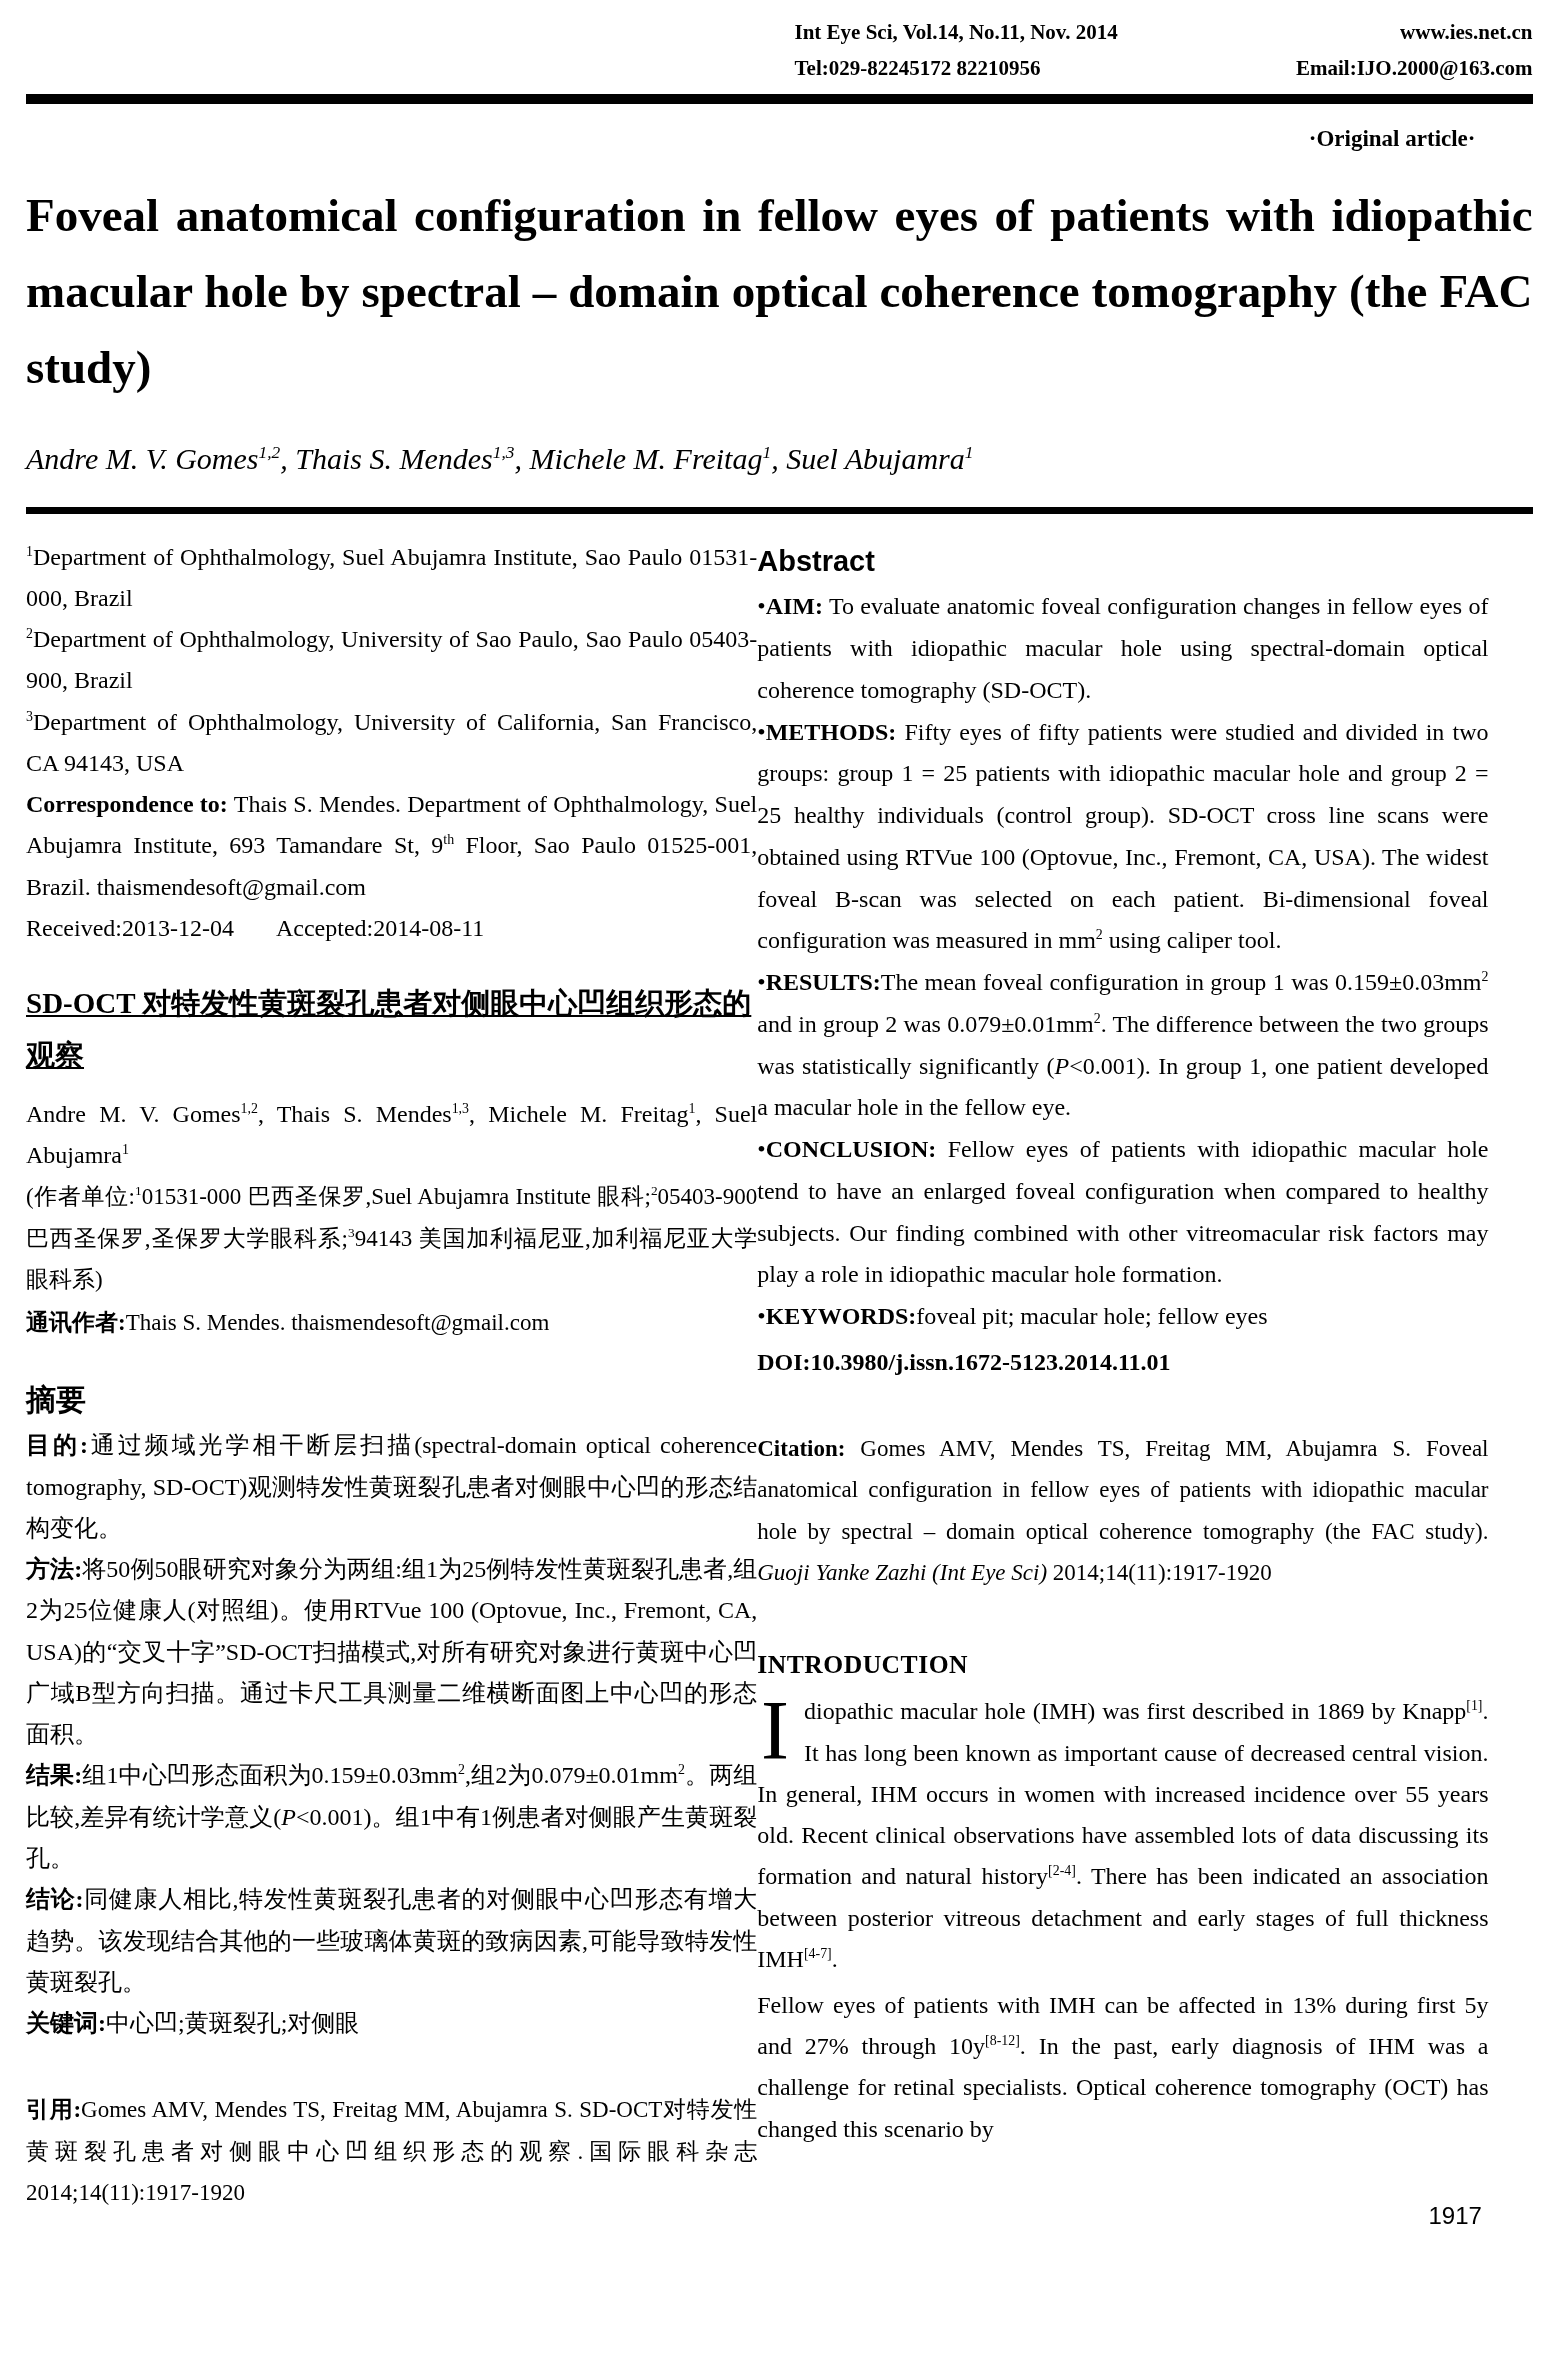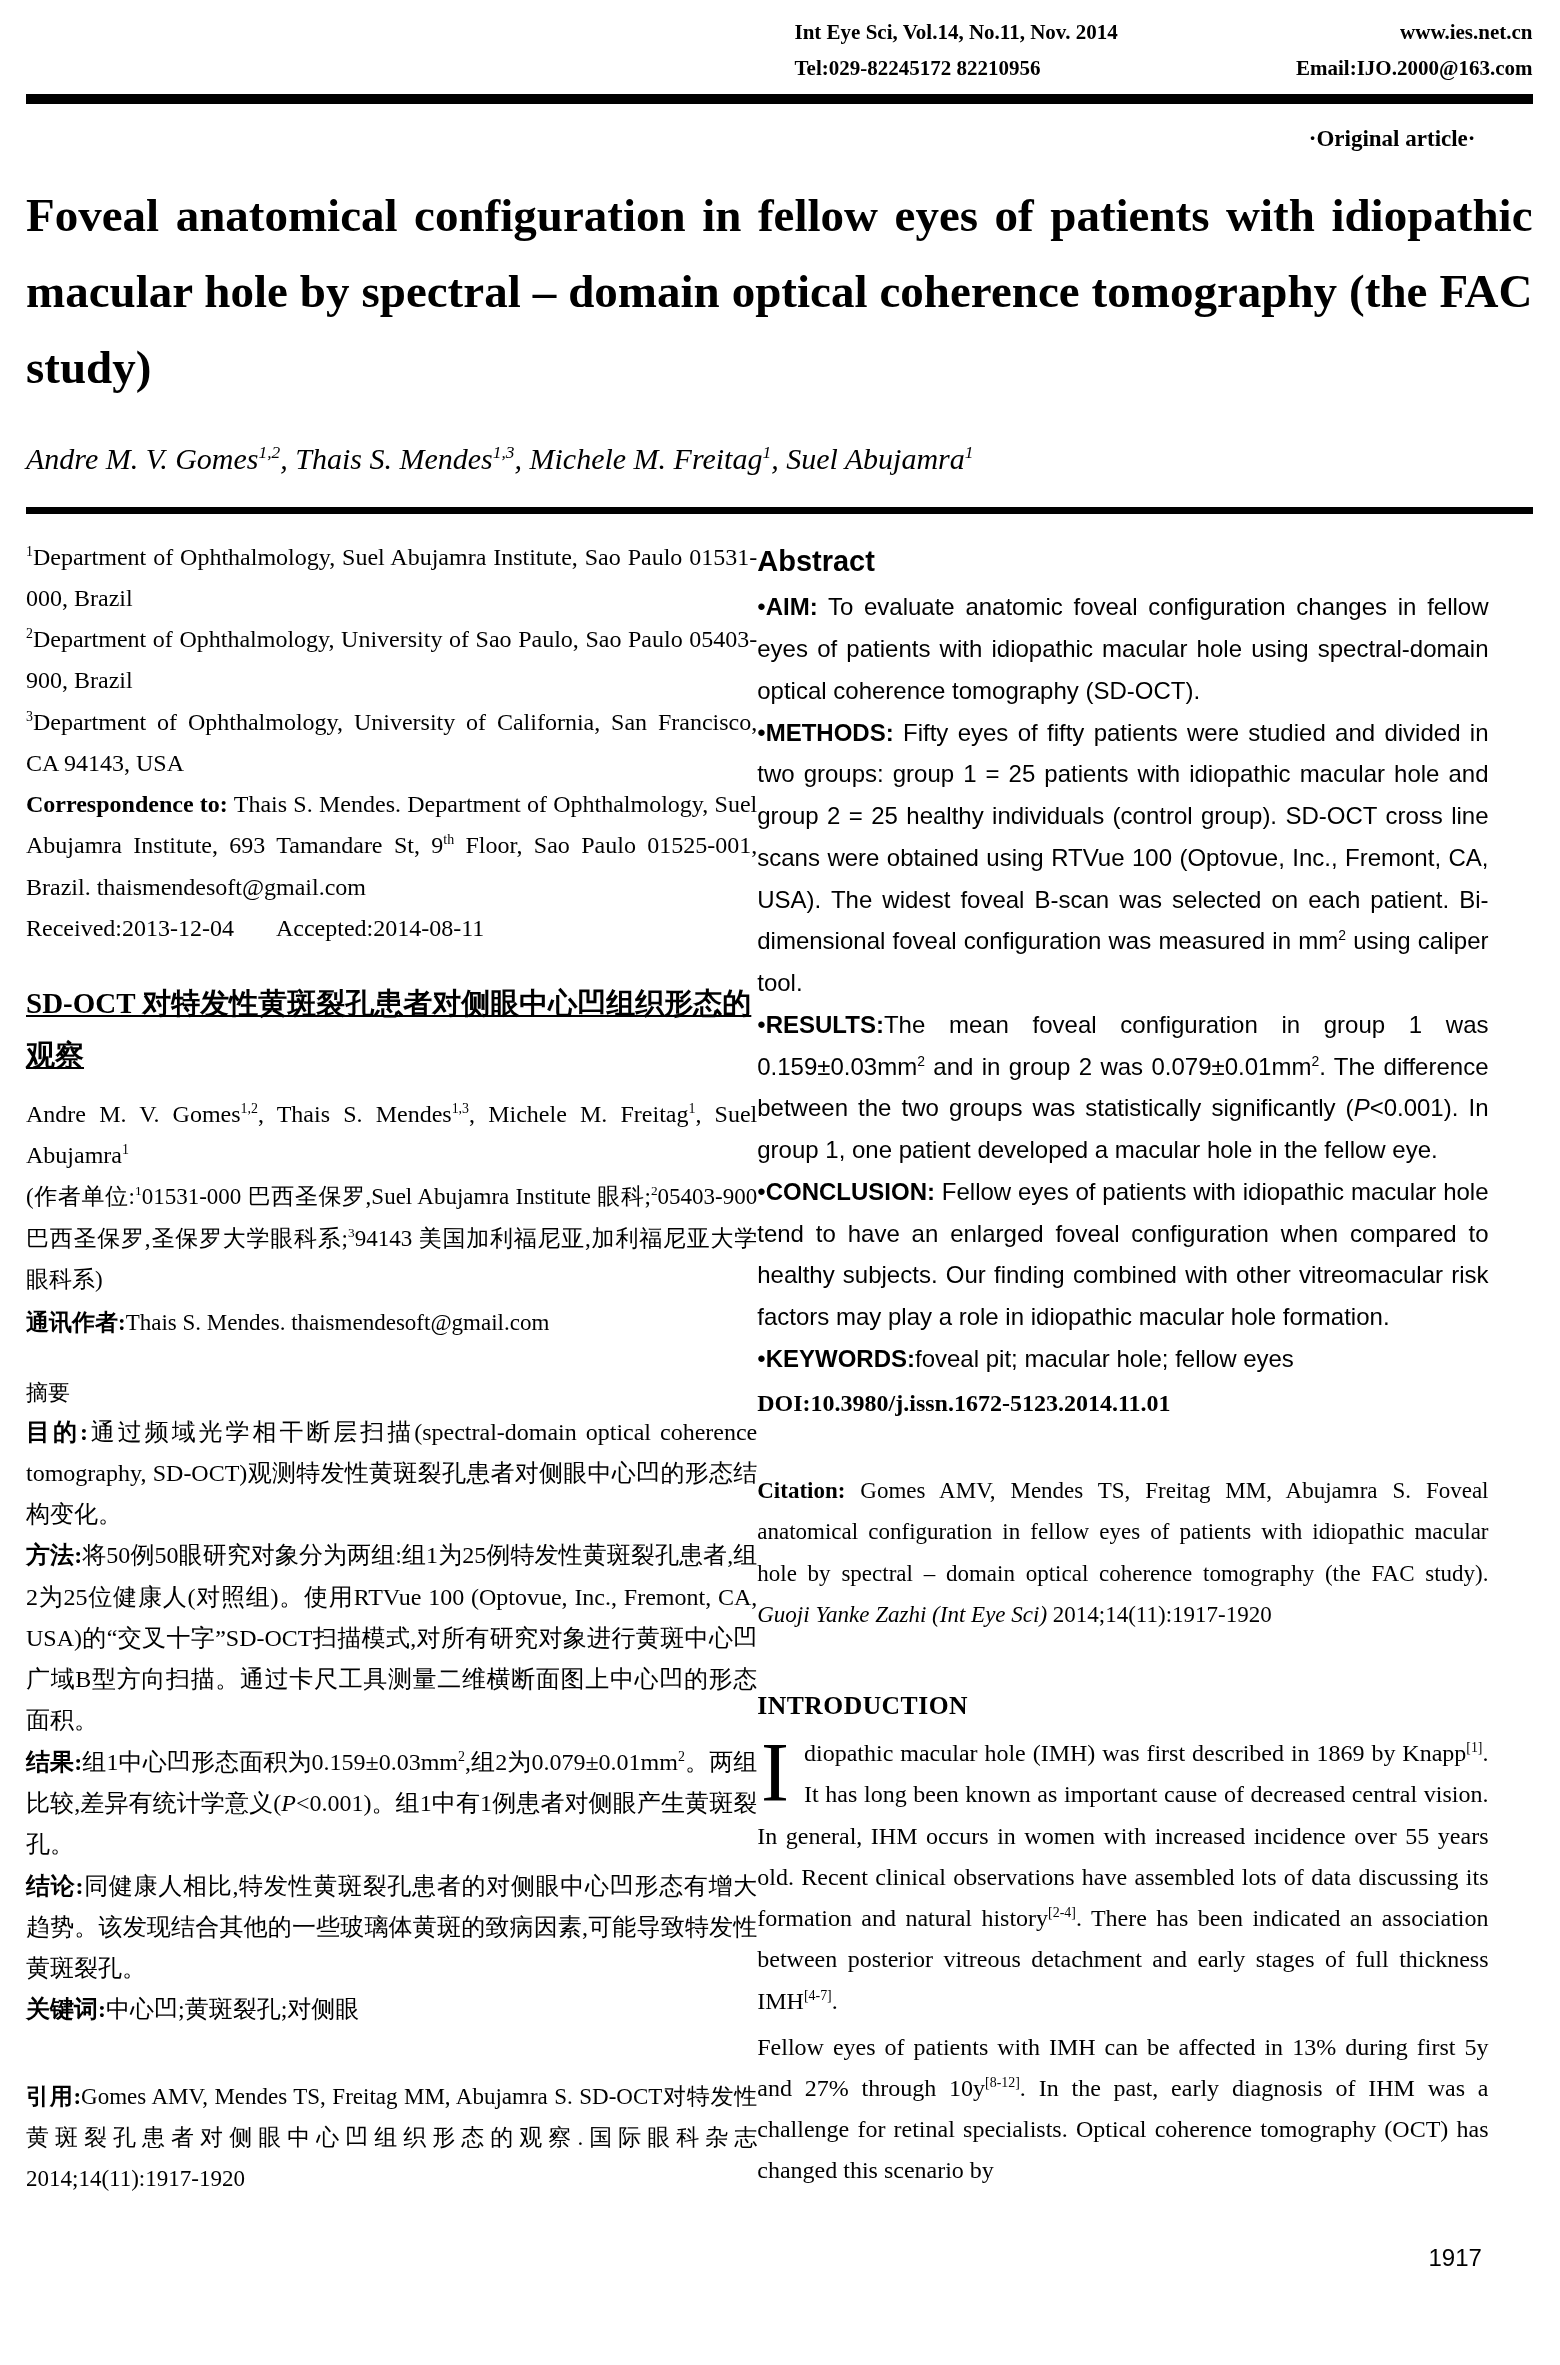--- a/index.html
+++ b/index.html
@@ -99,38 +99,38 @@
   .cn-authors { margin-top: 12.3px !important; }
   .cn-unit {
     font-size: 23px;
     line-height: 1.8;
   }
   .cn-corr {
     font-size: 23px;
     margin-top: 2.8px !important;
   }
   .abstract-cn-heading {
-    font-size: 22px;
-    font-weight: normal;
+    font-size: 30px;
+    font-weight: bold;
     margin-top: 31px !important;
   }
   .cite-cn {
     font-size: 23px;
     line-height: 1.8;
     margin-top: 45px !important;
   }
   .abstract-heading {
     font-family: "Liberation Sans", "DejaVu Sans", sans-serif;
     font-size: 29px;
     font-weight: bold;
     margin: 0 0 10.4px 0;
     text-align: left;
   }
   .abs {
-    font-family: Liberation Sans, sans-serif;
+    font-family: Liberation Serif, serif;
     font-size: 24px;
     line-height: 1.74;
   }
   .doi {
     font-size: 24px;
     margin-top: 3.8px !important;
     font-weight: bold;
   }
   .citation {
     font-size: 23px;

